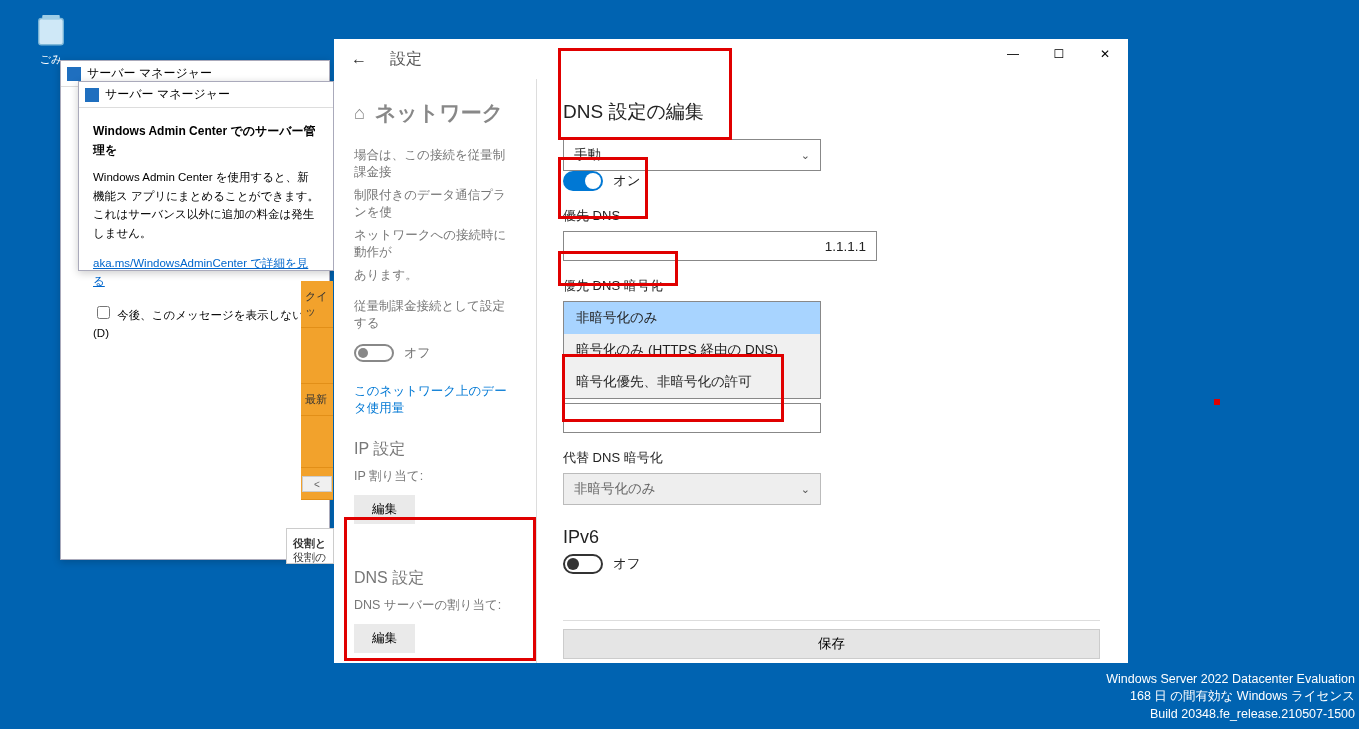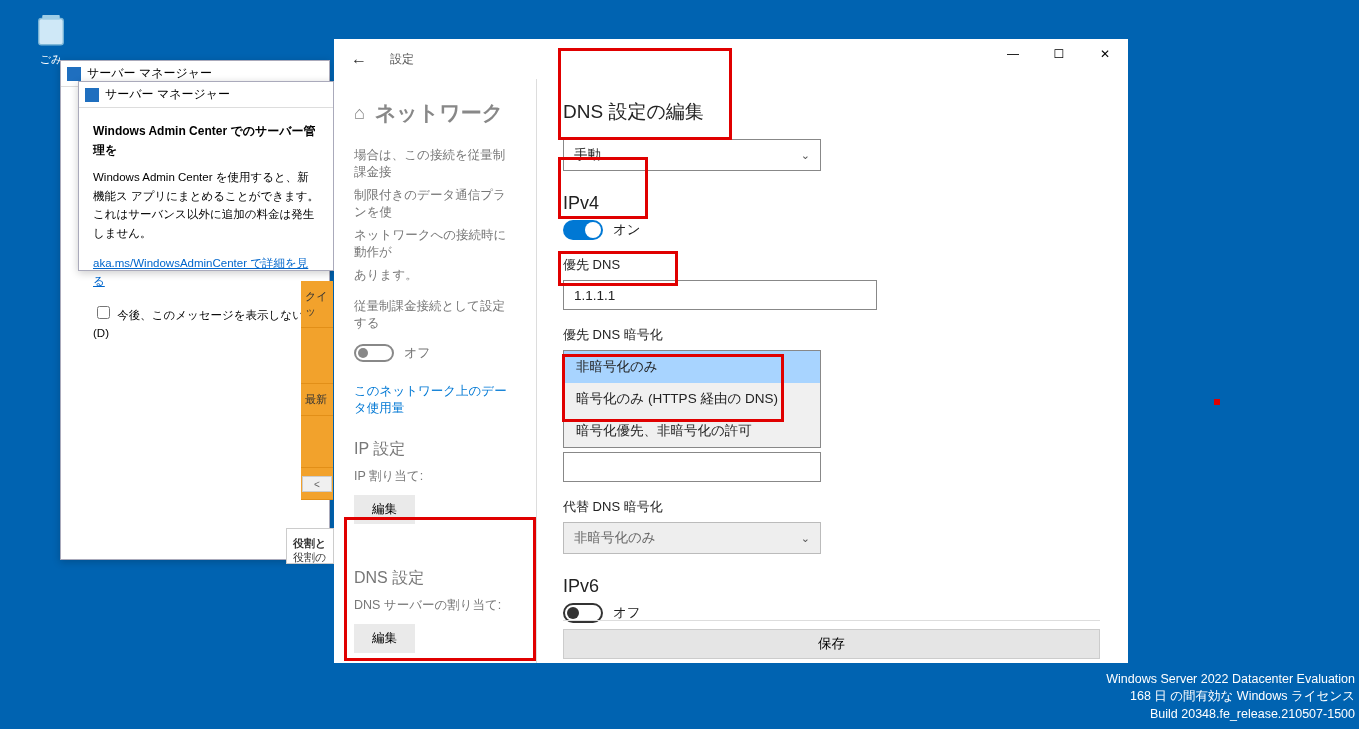--- a/index.html
+++ b/index.html
@@ -24,21 +24,21 @@
   
   .sm-orange { position: absolute; left: 301px; top: 281px; width: 32px; background: #f2a22c; font-size: 11px; }
   .sm-orange div { padding: 8px 4px; border-bottom: 1px solid #e28f18; color: #333; }
   .roles-panel { position:absolute; left:286px; top:528px; width:48px; height:36px; background:#fff; border:1px solid #ccc; font-size:11px; padding:7px 6px; line-height:1.3; color:#333; }
   .scroll-stub { position:absolute; left:302px; top:476px; width:30px; height:16px; background:#f0f0f0; border:1px solid #ccc; display:flex; align-items:center; justify-content:center; font-size:10px; color:#666;}
 
   
   .settings { position: absolute; top: 39px; left: 334px; width: 794px; height: 624px; background: #fff; }
   .settings-header { height: 40px; display: flex; align-items: center; padding: 0 10px; position: relative; }
   .back-btn { font-size: 16px; color: #333; padding: 4px; cursor: pointer; width:30px; text-align:center; }
-  .settings-label { font-size: 12px; color: #555; margin-left: 16px; }
+  .settings-label { font-size: 16px; color: #555; margin-left: 16px; }
   .win-controls { position: absolute; right: 0; top: 0; display: flex; }
   .win-btn { width: 46px; height: 30px; display: flex; align-items: center; justify-content: center; font-size: 12px; cursor: pointer; }
 
   .settings-body { display: flex; height: calc(100% - 40px); }
   .left-pane { width: 202px; padding: 10px 20px; color: #777; font-size: 13px; position: relative; }
   .left-pane h2 { display:flex; align-items:center; gap:10px; font-size: 21px; font-weight: 600; color: #888; margin: 10px 0 20px; }
   .home-icon { font-size:18px; }
   .left-section-title { font-size: 16px; color: #777; margin: 22px 0 8px; }
   .left-item { font-size: 12.5px; color: #777; margin: 6px 0; }
   .edit-btn { background: #eaeaea; border: none; padding: 6px 18px; font-size: 12.5px; color: #000000; margin-top: 4px; cursor:pointer; }
@@ -57,21 +57,21 @@
 
   .sec-label { font-size: 13px; color: #222; margin: 16px 0 6px; }
   .sec-title { font-size: 18px; margin: 22px 0 6px; }
 
   .toggle-on { display:flex; align-items:center; gap:10px; }
   .sw-on { width:40px; height:20px; background:#0078d4; border-radius:10px; position:relative; }
   .sw-on::after { content:''; position:absolute; right:2px; top:2px; width:16px; height:16px; background:#fff; border-radius:50%; }
   .sw-off6 { width:40px; height:20px; border:2px solid #333; border-radius:10px; position:relative; background:#fff; box-sizing:border-box; }
   .sw-off6::after { content:''; position:absolute; left:2px; top:2px; width:12px; height:12px; background:#333; border-radius:50%; }
 
-  .text-input { border: 1.5px solid #888; height: 30px; padding: 0 10px; font-size: 13.5px; width: 314px; display:flex; align-items:center; background:#fff; }
+  .text-input { border: 1.5px solid #888; height: 30px; padding: 0 10px; font-size: 13.5px; width: 314px; display:flex; align-items:center; background:#fff;justify-content:flex-end; }
   .encrypt-list { border: 1px solid #888; background: #f0f0f0; font-size: 13.5px; }
   .encrypt-list div { padding: 7px 12px; cursor: pointer; }
   .encrypt-list div.sel { background: #a8d4ff; }
 
   .alt-dns-input { border:1.5px solid #888; height:30px; background:#fff; }
 
   .button-row { position: absolute; bottom: 4px; left: 26px; right: 28px; display: flex; gap: 20px; border-top:1px solid #ddd; padding-top:8px; }
   .action-btn { flex: 1; height: 30px; background: #e5e5e5; border: 1px solid #ccc; font-size: 13.5px; cursor: pointer; }
 
   
@@ -171,21 +171,20 @@
 
     <div class="divider"></div>
 
     <div class="right-pane">
       <h3>DNS 設定の編集</h3>
       <div class="dropdown w314">
         <span>手動</span>
         <span class="chev">⌄</span>
       </div>
 
-      <div class="sec-title">IPv4</div>
       <div class="toggle-on">
         <div class="sw-on"></div>
         <span>オン</span>
       </div>
 
       <div class="sec-label">優先 DNS</div>
       <div class="text-input">
         <span>1.1.1.1</span>
       </div>
 

